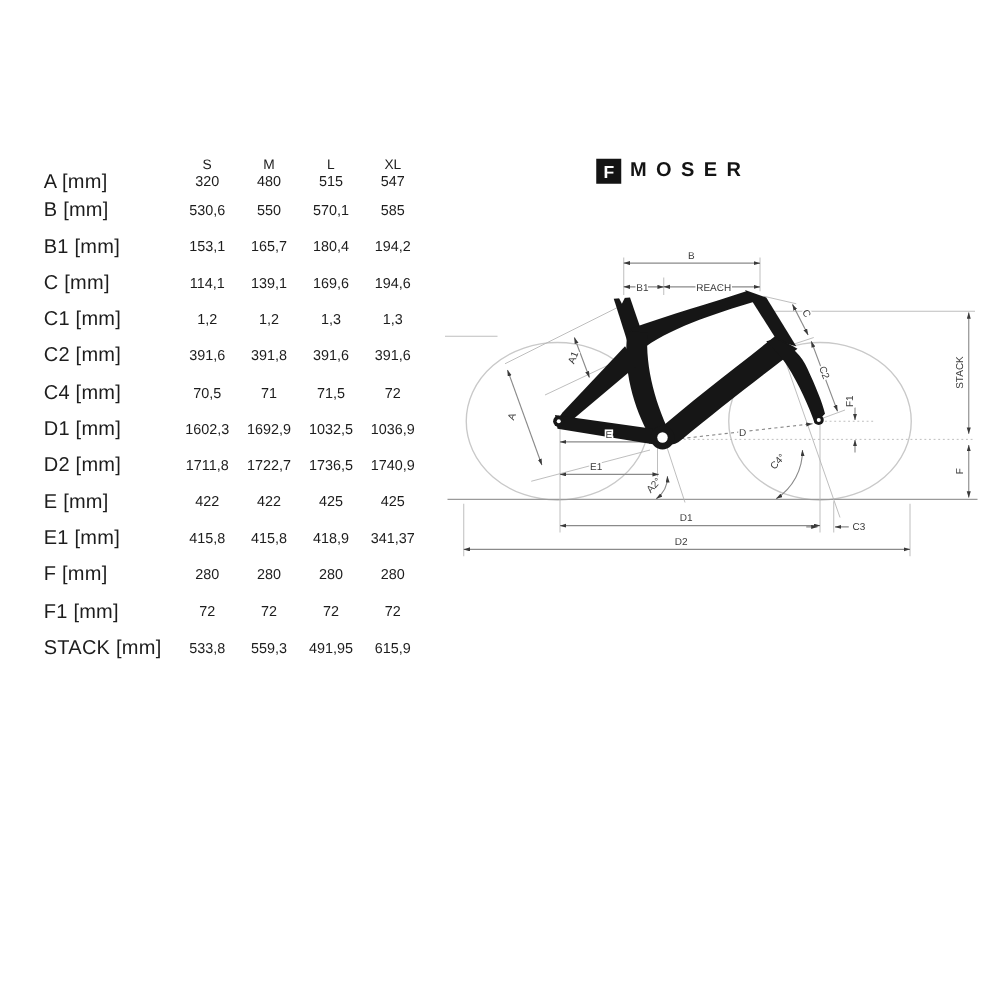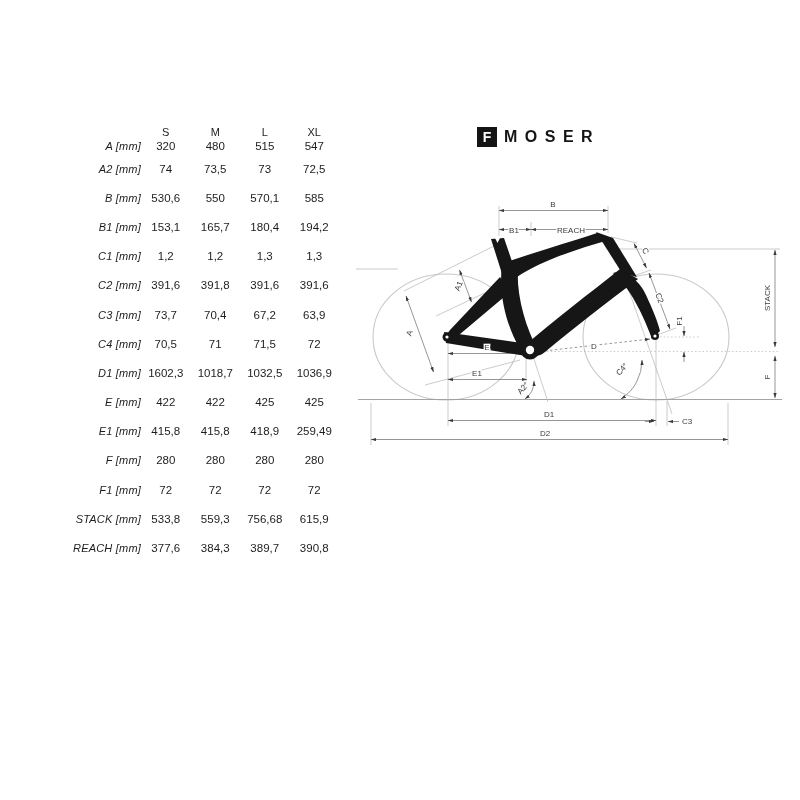--- a/index.html
+++ b/index.html
@@ -4,21 +4,21 @@
 <style>
   html,body{margin:0;padding:0;background:#ffffff;}
   .page{position:relative;width:800px;height:800px;background:#fff;overflow:hidden;
         font-family:"Liberation Sans",sans-serif;color:#1d1d1d;}
   
   .geo-table{position:absolute;left:35px;top:123px;width:304px;}
   .ghead{display:flex;height:15px;align-items:flex-end;}
   .grow{display:flex;height:29.2px;align-items:center;}
   .grow:first-child{height:16px;}
   .grow.gap{margin-top:13px;}
-  .lbl{width:106px;text-align:right;font-size:11px;letter-spacing:.2px;font-style:italic;}
+  .lbl{width:106px;text-align:left;font-size:16px;letter-spacing:.2px;}
   .val,.hval{width:49.5px;text-align:center;font-size:11.5px;}
   .hval{font-size:11px;}
   
   .brand{position:absolute;left:477px;top:127px;display:flex;align-items:center;}
   .brand-box{width:20px;height:20px;background:#141414;color:#fff;display:flex;
              align-items:center;justify-content:center;font-size:14px;font-weight:bold;}
   .brand-text{margin-left:7px;font-size:16px;font-weight:bold;letter-spacing:7.5px;color:#141414;}
   
   svg{position:absolute;left:355px;top:195px;}
   .dim{stroke:#8a8a8a;stroke-width:.9;fill:none;}
@@ -45,116 +45,109 @@
     </div>
     <div>
         <div class="grow">
           <div class="lbl">A [mm]</div>
           <div class="val">320</div>
           <div class="val">480</div>
           <div class="val">515</div>
           <div class="val">547</div>
         </div>
         <div class="grow">
-          <div class="lbl">A2 [mm]</div>
-          <div class="val">74</div>
-          <div class="val">73,5</div>
-          <div class="val">73</div>
-          <div class="val">72,5</div>
-        </div>
-        <div class="grow">
           <div class="lbl">B [mm]</div>
           <div class="val">530,6</div>
           <div class="val">550</div>
           <div class="val">570,1</div>
           <div class="val">585</div>
         </div>
         <div class="grow">
           <div class="lbl">B1 [mm]</div>
           <div class="val">153,1</div>
           <div class="val">165,7</div>
           <div class="val">180,4</div>
           <div class="val">194,2</div>
         </div>
         <div class="grow">
+          <div class="lbl">C [mm]</div>
+          <div class="val">114,1</div>
+          <div class="val">139,1</div>
+          <div class="val">169,6</div>
+          <div class="val">194,6</div>
+        </div>
+        <div class="grow">
           <div class="lbl">C1 [mm]</div>
           <div class="val">1,2</div>
           <div class="val">1,2</div>
           <div class="val">1,3</div>
           <div class="val">1,3</div>
         </div>
         <div class="grow">
           <div class="lbl">C2 [mm]</div>
           <div class="val">391,6</div>
           <div class="val">391,8</div>
           <div class="val">391,6</div>
           <div class="val">391,6</div>
         </div>
         <div class="grow">
-          <div class="lbl">C3 [mm]</div>
-          <div class="val">73,7</div>
-          <div class="val">70,4</div>
-          <div class="val">67,2</div>
-          <div class="val">63,9</div>
-        </div>
-        <div class="grow">
           <div class="lbl">C4 [mm]</div>
           <div class="val">70,5</div>
           <div class="val">71</div>
           <div class="val">71,5</div>
           <div class="val">72</div>
         </div>
         <div class="grow">
           <div class="lbl">D1 [mm]</div>
           <div class="val">1602,3</div>
-          <div class="val">1018,7</div>
+          <div class="val">1692,9</div>
           <div class="val">1032,5</div>
           <div class="val">1036,9</div>
+        </div>
+        <div class="grow">
+          <div class="lbl">D2 [mm]</div>
+          <div class="val">1711,8</div>
+          <div class="val">1722,7</div>
+          <div class="val">1736,5</div>
+          <div class="val">1740,9</div>
         </div>
         <div class="grow">
           <div class="lbl">E [mm]</div>
           <div class="val">422</div>
           <div class="val">422</div>
           <div class="val">425</div>
           <div class="val">425</div>
         </div>
         <div class="grow">
           <div class="lbl">E1 [mm]</div>
           <div class="val">415,8</div>
           <div class="val">415,8</div>
           <div class="val">418,9</div>
-          <div class="val">259,49</div>
+          <div class="val">341,37</div>
         </div>
         <div class="grow">
           <div class="lbl">F [mm]</div>
           <div class="val">280</div>
           <div class="val">280</div>
           <div class="val">280</div>
           <div class="val">280</div>
         </div>
         <div class="grow">
           <div class="lbl">F1 [mm]</div>
           <div class="val">72</div>
           <div class="val">72</div>
           <div class="val">72</div>
           <div class="val">72</div>
         </div>
         <div class="grow">
           <div class="lbl">STACK [mm]</div>
           <div class="val">533,8</div>
           <div class="val">559,3</div>
-          <div class="val">756,68</div>
+          <div class="val">491,95</div>
           <div class="val">615,9</div>
-        </div>
-        <div class="grow">
-          <div class="lbl">REACH [mm]</div>
-          <div class="val">377,6</div>
-          <div class="val">384,3</div>
-          <div class="val">389,7</div>
-          <div class="val">390,8</div>
         </div>
       </div>
   </div>
 
   <div class="brand">
     <span class="brand-box">
       <span>F</span>
     </span>
     <span class="brand-text">MOSER</span>
   </div>

